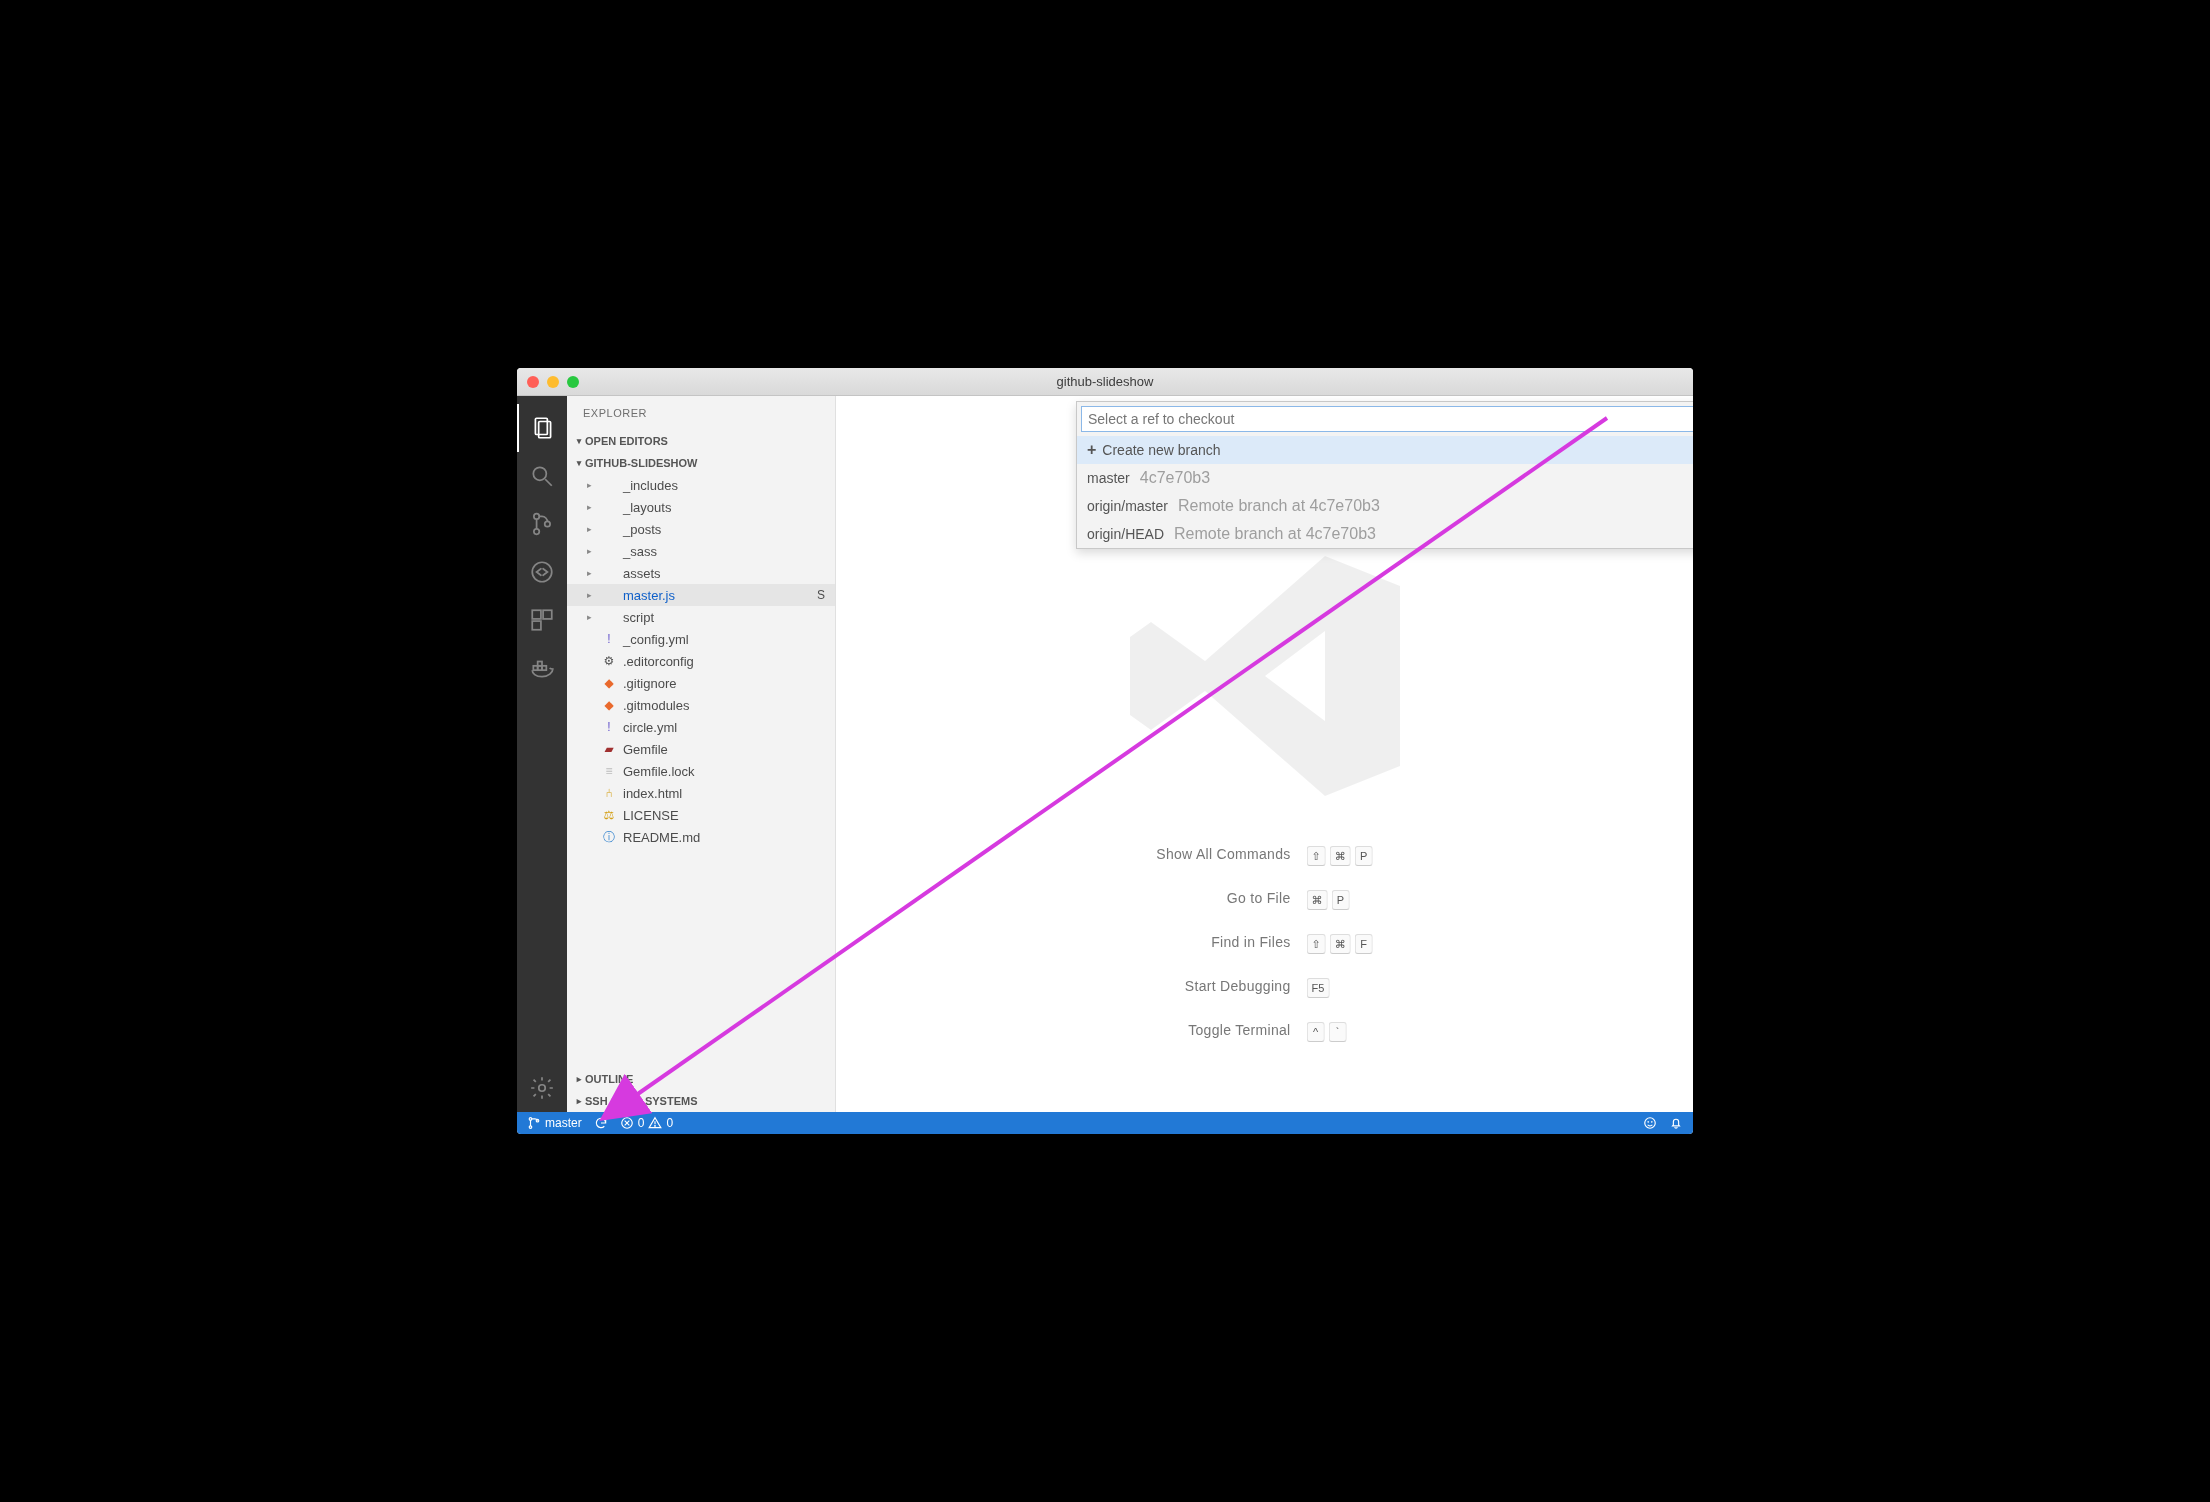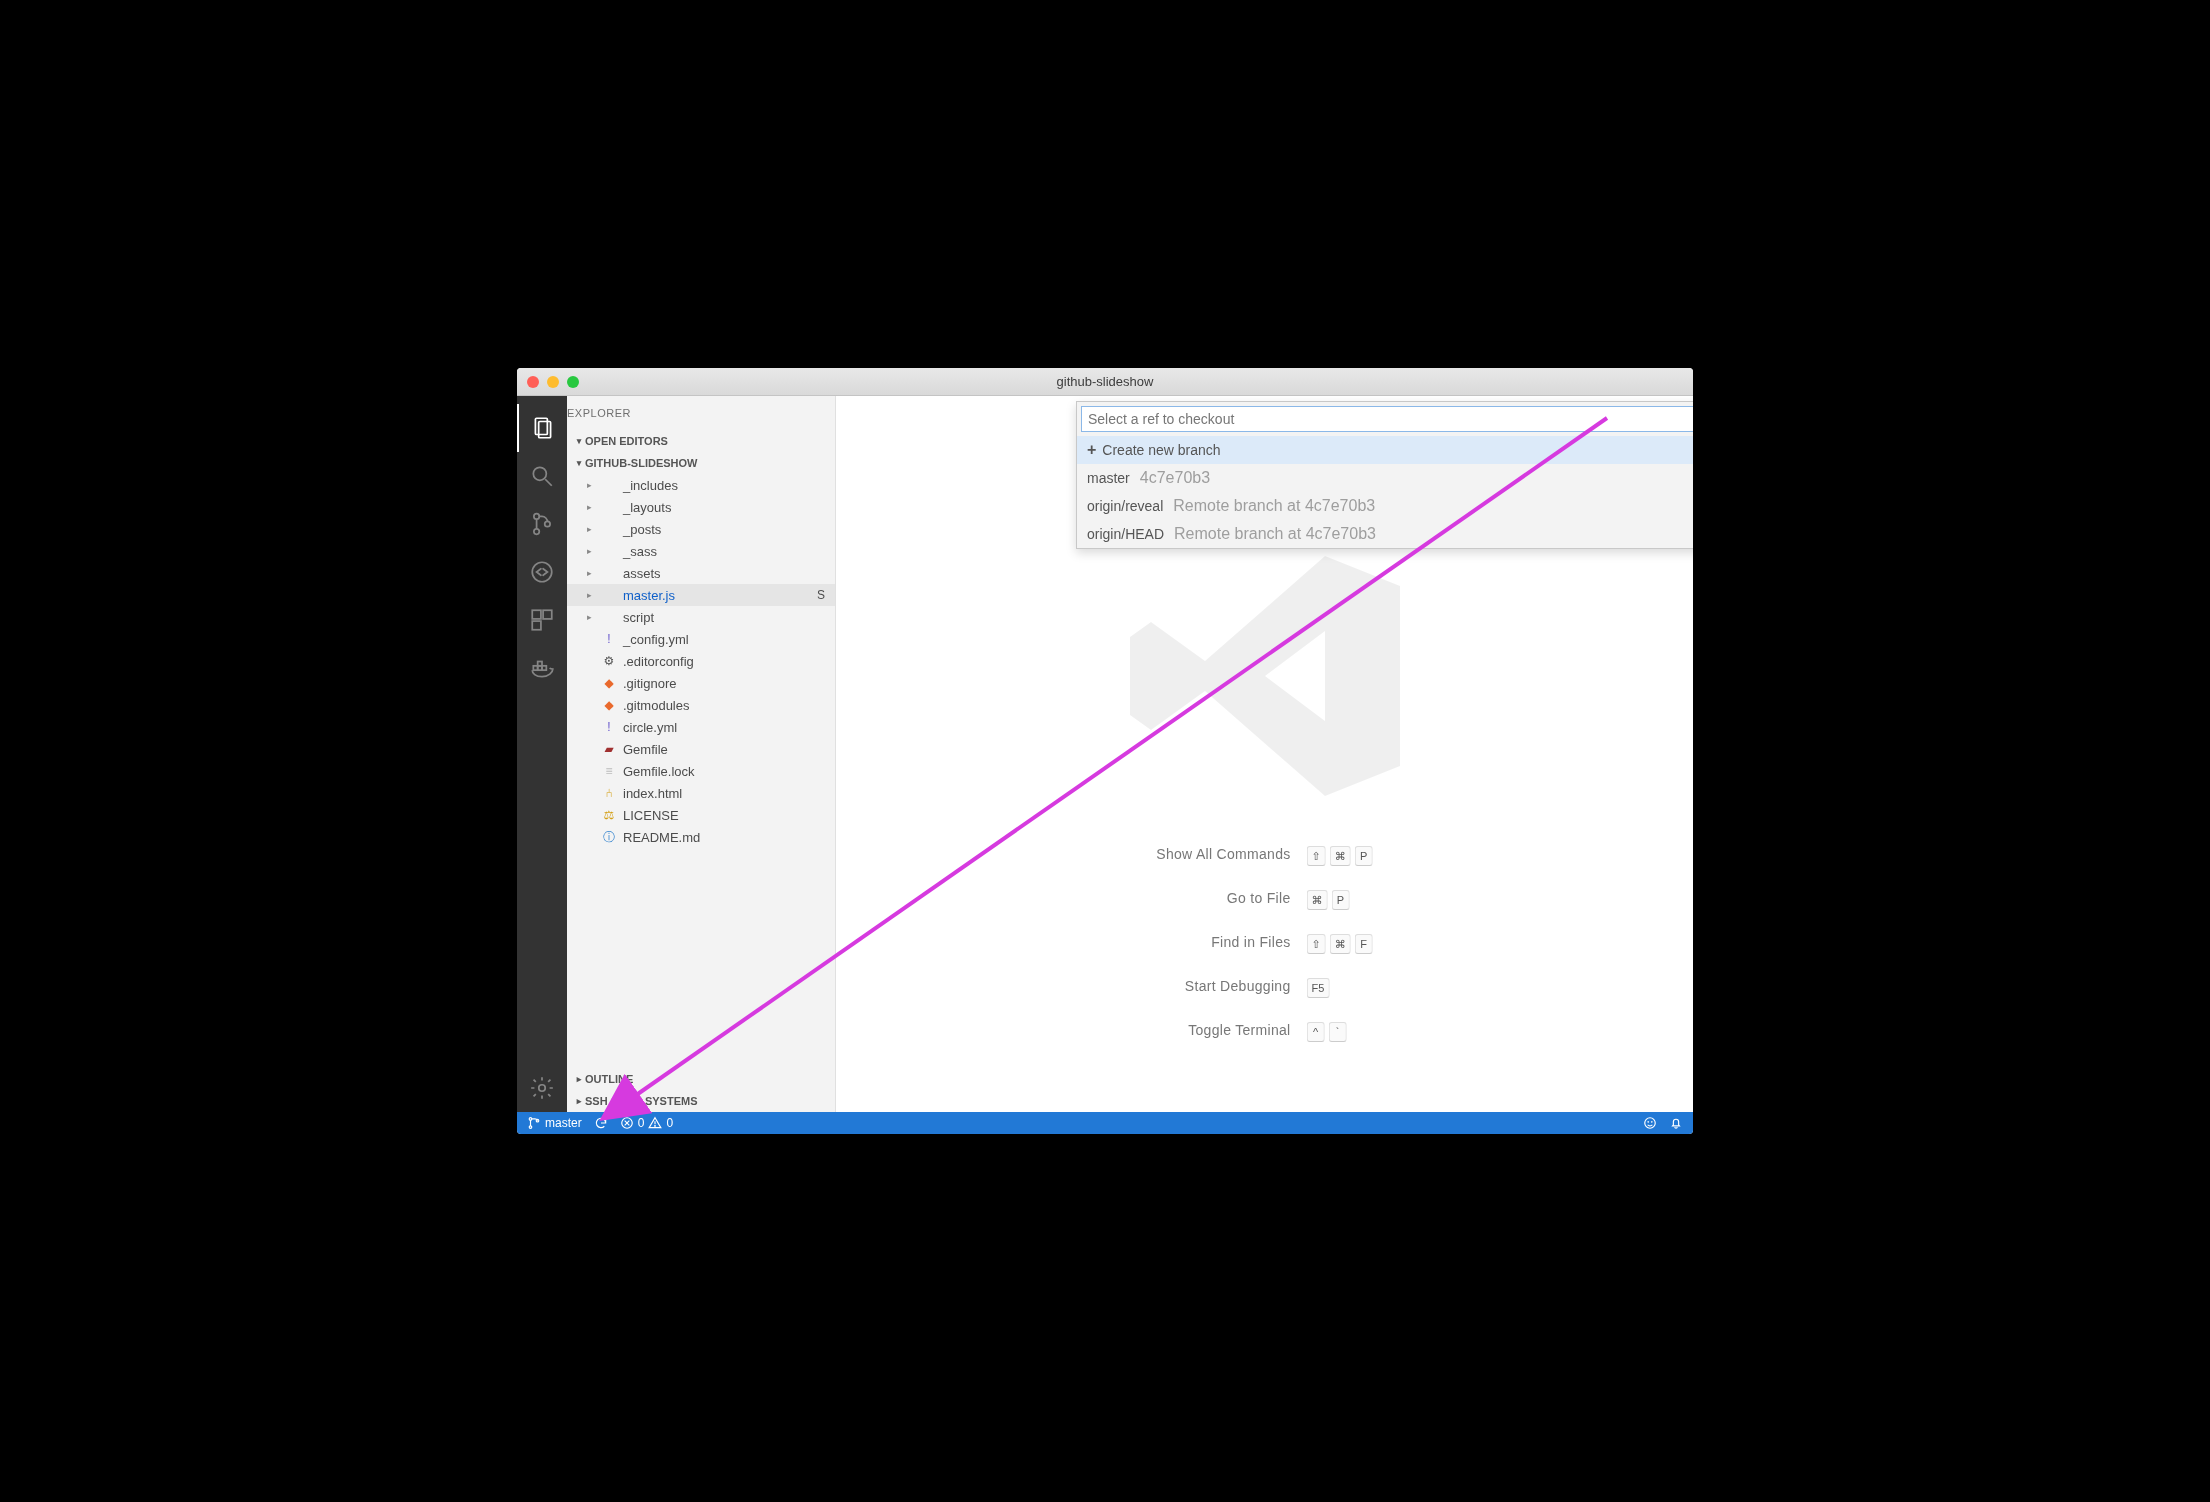--- a/index.html
+++ b/index.html
@@ -74,21 +74,21 @@
   .sidebar {
     width: 268px;
     background: #f3f3f3;
     display: flex;
     flex-direction: column;
     font-size: 13px;
     color: #6f6f6f;
   }
   .sidebar-header {
     height: 34px;
-    padding: 0 0;
+    padding: 0 16px;
     display: flex;
     align-items: center;
     color: #6f6f6f;
     font-size: 11px;
     letter-spacing: 0.5px;
   }
   .section-header {
     height: 22px;
     display: flex;
     align-items: center;
@@ -433,21 +433,21 @@
         <div id="qp-list">
             <div class="qp-item selected">
               <span class="plus">+</span>
               <span>Create new branch</span>
             </div>
             <div class="qp-item">
               <span>master</span>
               <span class="detail">4c7e70b3</span>
             </div>
             <div class="qp-item">
-              <span>origin/reveal</span>
+              <span>origin/master</span>
               <span class="detail">Remote branch at 4c7e70b3</span>
             </div>
             <div class="qp-item">
               <span>origin/HEAD</span>
               <span class="detail">Remote branch at 4c7e70b3</span>
             </div>
           </div>
       </div>
     </div>
 

